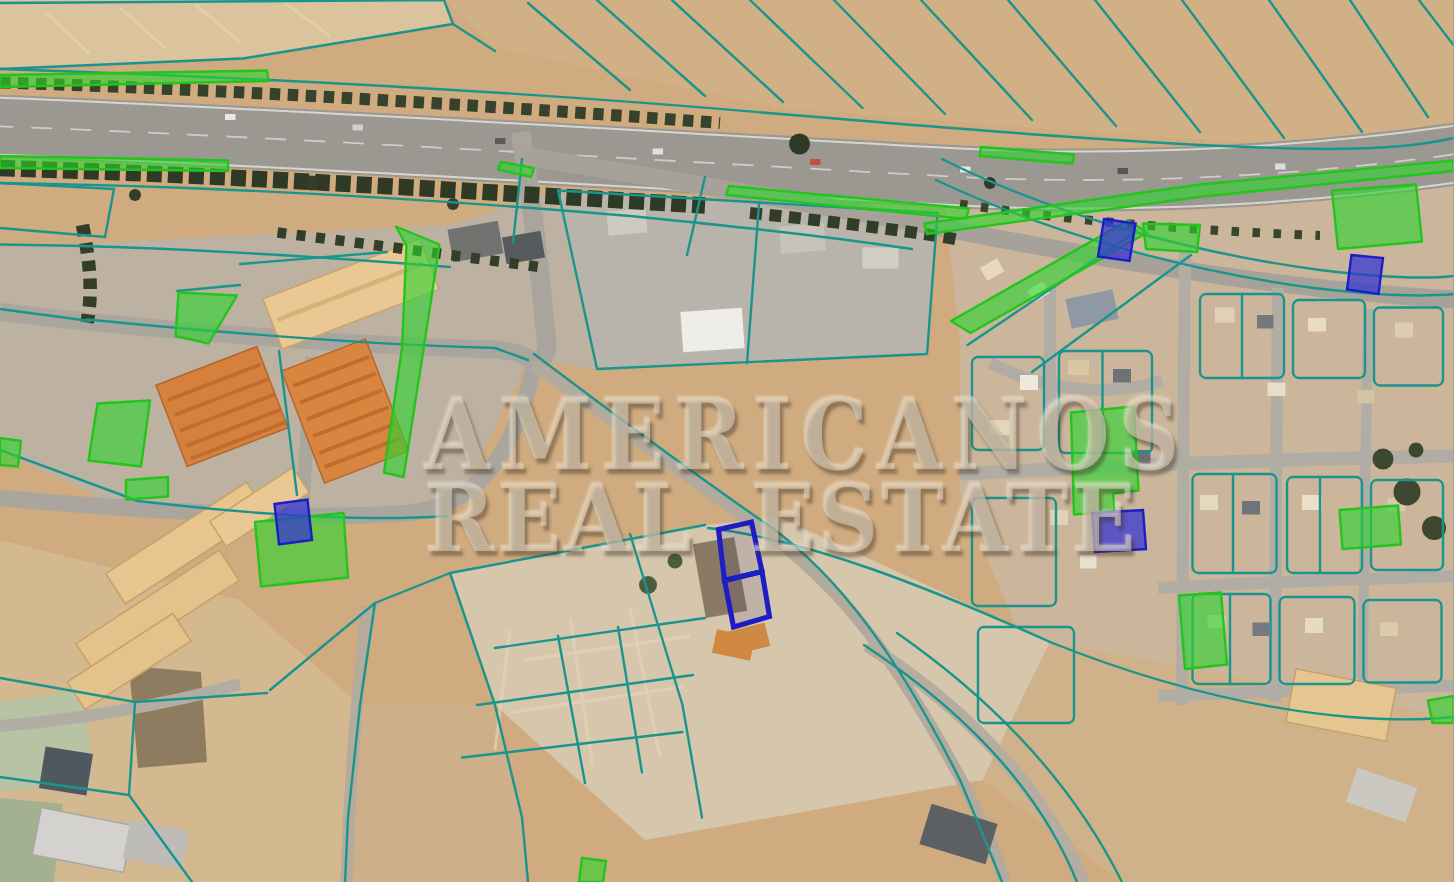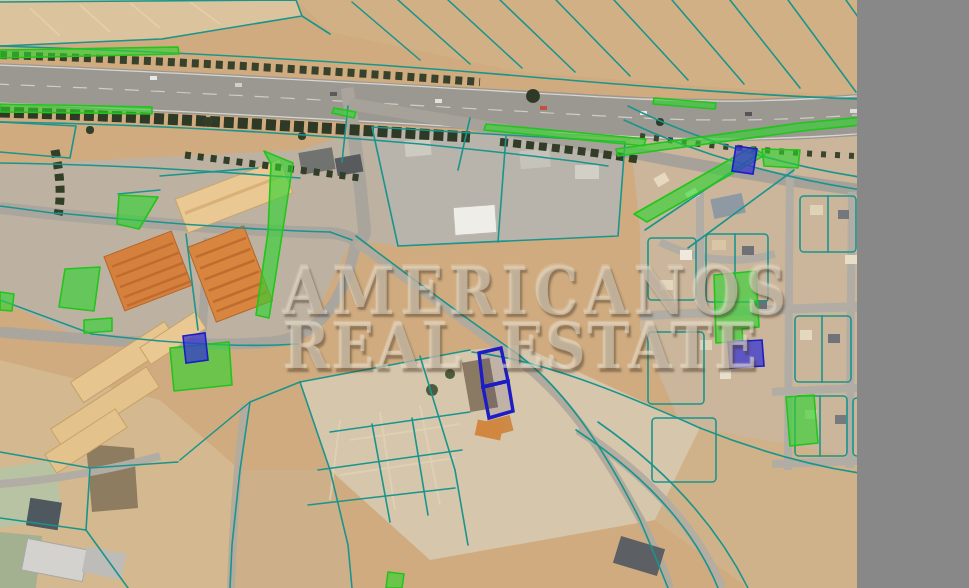--- a/index.html
+++ b/index.html
@@ -1,16 +1,16 @@
 <!DOCTYPE html>
 <html><head>
 <meta charset="utf-8">
 <style>
   html,body{margin:0;padding:0;background:#888;}
-  .map-viewport{position:relative;width:857px;height:588px;overflow:hidden;background:#cfab7f;font-family:"DejaVu Sans",sans-serif;}
+  .map-viewport{position:relative;width:969px;height:588px;overflow:hidden;background:#cfab7f;font-family:"DejaVu Sans",sans-serif;}
   svg{position:absolute;inset:0;display:block;}
   .cad{fill:none;stroke:var(--teal,#1a958d);stroke-width:1.6;stroke-linejoin:round;stroke-linecap:round;}
   .cadf{fill:none;stroke:var(--teal,#1a958d);stroke-width:1.6;}
   .parcel-green{fill:var(--greenf,#2fd32f);fill-opacity:.62;stroke:var(--greens,#23c41c);stroke-width:1.6;stroke-linejoin:round;}
   .parcel-blue{fill:var(--bluef,#3232d2);fill-opacity:.72;stroke:var(--blues,#1d1dc6);stroke-width:1.6;}
   .parcel-blue-outline{fill:#1e1e78;fill-opacity:.12;stroke:var(--blues,#1d1dc6);stroke-width:3.4;stroke-linejoin:miter;}
   .wm{position:absolute;left:283px;color:rgba(228,216,197,.55);font-family:"DejaVu Serif",serif;font-weight:bold;white-space:nowrap;
       text-shadow:2px 3px 2px rgba(66,52,36,.45),-1px -1px 1px rgba(255,255,255,.18);transform-origin:left top;pointer-events:none;}
   .wm1{top:251px;font-size:56px;letter-spacing:6px;transform:scaleY(1.18);}
   .wm2{top:309px;font-size:56px;letter-spacing:2px;word-spacing:16px;transform:scaleY(1.12);}

